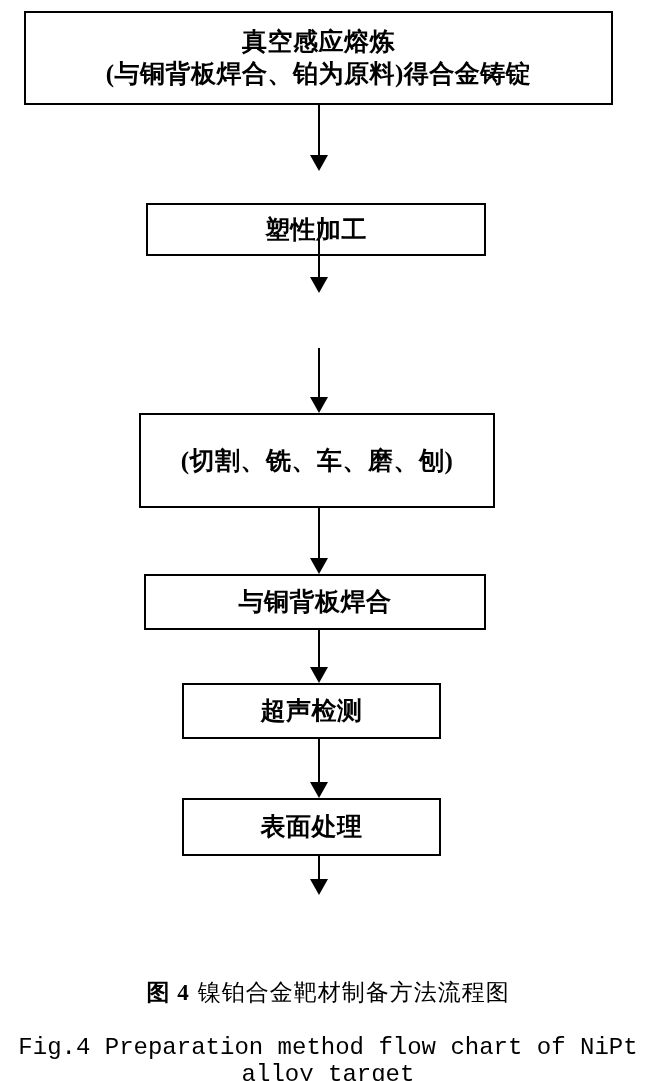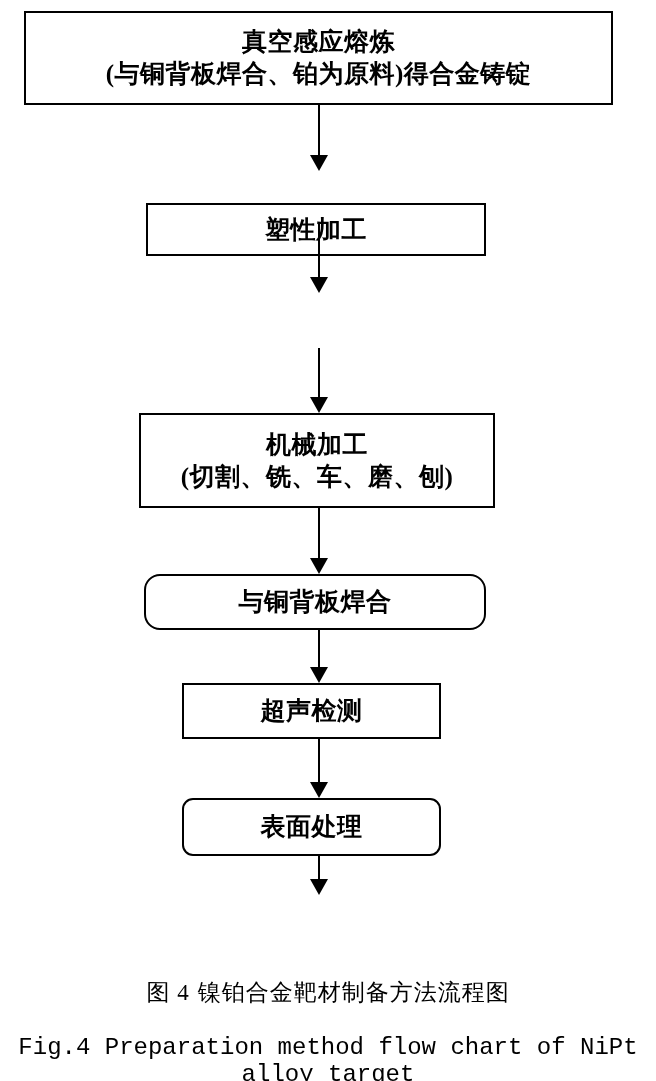--- a/index.html
+++ b/index.html
@@ -69,21 +69,21 @@
     text-align: center;
     left: 0;
   }
   #caption-cn {
     top: 977px;
     font-size: 23px;
     font-family: "Liberation Serif", "DejaVu Serif", serif;
     letter-spacing: 1px;
   }
   #caption-cn .fig-no {
-    font-weight: normal;
+    font-weight: bold;
     padding-right: 8px;
   }
   #caption-en {
     top: 1034px;
     font-size: 24px;
     font-family: Liberation Mono, monospace;
     letter-spacing: 0px;
   }
 </style>
 </head>
@@ -110,48 +110,47 @@
     <span class="head" style="top: 53px;"></span>
   </div>
 
 
   <div class="connector" id="arrow-3" style="left: 303px; top: 348px; height: 65px;">
     <span class="stem" style="height: 50px;"></span>
     <span class="head" style="top: 49px;"></span>
   </div>
 
   <div class="node" id="node-4" style="left: 123px; top: 413px; width: 356px; height: 95px;">
-    <span class="line">机械加工</span>
     <span class="line">(切割、铣、车、磨、刨)</span>
   </div>
 
   <div class="connector" id="arrow-4" style="left: 303px; top: 508px; height: 66px;">
     <span class="stem" style="height: 51px;"></span>
     <span class="head" style="top: 50px;"></span>
   </div>
 
-  <div class="node" id="node-5" style="left: 128px; top: 574px; width: 342px; height: 56px; border-radius: 16px;">
+  <div class="node" id="node-5" style="left: 128px; top: 574px; width: 342px; height: 56px;">
     <span class="line">与铜背板焊合</span>
   </div>
 
   <div class="connector" id="arrow-5" style="left: 303px; top: 630px; height: 53px;">
     <span class="stem" style="height: 38px;"></span>
     <span class="head" style="top: 37px;"></span>
   </div>
 
   <div class="node" id="node-6" style="left: 166px; top: 683px; width: 259px; height: 56px; justify-content: center;">
     <span class="line">超声检测</span>
   </div>
 
   <div class="connector" id="arrow-6" style="left: 303px; top: 739px; height: 59px;">
     <span class="stem" style="height: 44px;"></span>
     <span class="head" style="top: 43px;"></span>
   </div>
 
-  <div class="node" id="node-7" style="left: 166px; top: 798px; width: 259px; height: 58px; border-radius: 11px;">
+  <div class="node" id="node-7" style="left: 166px; top: 798px; width: 259px; height: 58px;">
     <span class="line">表面处理</span>
   </div>
 
   <div class="connector" id="arrow-7" style="left: 303px; top: 856px; height: 39px;">
     <span class="stem" style="height: 24px;"></span>
     <span class="head" style="top: 23px;"></span>
   </div>
 
 
 </div>

